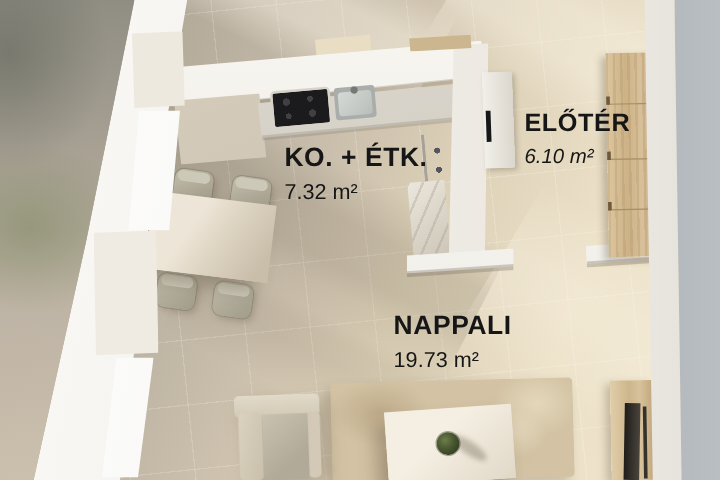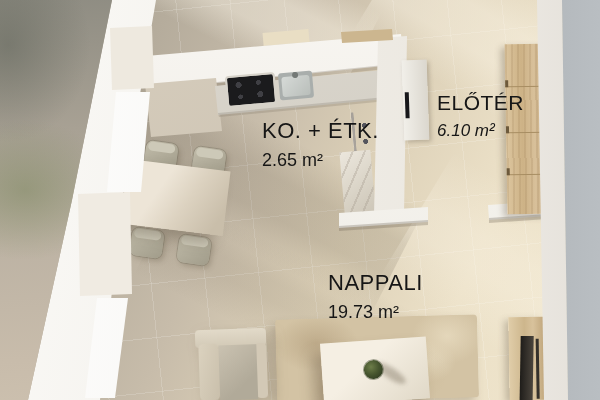--- a/index.html
+++ b/index.html
@@ -154,29 +154,29 @@
   .outdoor-left{clip-path:polygon(0 0,112px 0,72px 200px,28px 400px,0 400px);
     background:
       radial-gradient(130px 100px at 25px 190px, rgba(122,134,92,0.50), transparent 70%),
       radial-gradient(110px 130px at 8px 45px, rgba(96,100,90,0.55), transparent 75%),
       linear-gradient(175deg,#8e8c82,#a8a194 30%,#bdb3a4 55%,#c8bcab 80%,#cfc3b1);}
   .outdoor-right{clip-path:polygon(562px 0,600px 0,600px 400px,568px 400px);
     background:linear-gradient(to right,#d2d5d7 0%,#9ba0a6 18%,#80858b 38%,#989da3 62%,#adb2b6 82%,#b9bec2 100%);}
 
   
   .room-label{position:absolute;color:#161616;line-height:1;}
-  .room-label .name{font-weight:400;letter-spacing:0.5px;}
+  .room-label .name{font-weight:700;letter-spacing:0.5px;}
   .room-label .area{font-weight:400;margin-top:9px;}
-  .lbl-kitchen{left:237px;top:120px;margin-left:25px;}
+  .lbl-kitchen{left:237px;top:120px;}
   .lbl-kitchen .name{font-size:22px;}
   .lbl-kitchen .area{font-size:18px;}
   .lbl-hall{left:437px;top:92px;}
   .lbl-hall .name{font-size:21px;}
   .lbl-hall .area{font-size:17px;font-style:italic;}
-  .lbl-living{left:328px;top:272px;}
+  .lbl-living{left:328px;top:260px;}
   .lbl-living .name{font-size:22px;}
   .lbl-living .area{font-size:18px;}
 </style>
 </head>
 <body>
 
 <div class="scene">
 
   <div class="layer floor-base"></div>
   <div class="layer tile-grid"></div>
@@ -252,21 +252,21 @@
   <div class="layer window-a"></div>
   <div class="layer window-b"></div>
   <div class="layer pier-a"></div>
   <div class="layer pier-b"></div>
   <div class="layer right-wall"></div>
   <div class="layer outdoor-left"></div>
   <div class="layer outdoor-right"></div>
 
   <div class="room-label lbl-kitchen">
     <div class="name">KO. + ÉTK.</div>
-    <div class="area">2.65 m²</div>
+    <div class="area">7.32 m²</div>
   </div>
   <div class="room-label lbl-hall">
     <div class="name">ELŐTÉR</div>
     <div class="area">6.10 m²</div>
   </div>
   <div class="room-label lbl-living">
     <div class="name">NAPPALI</div>
     <div class="area">19.73 m²</div>
   </div>
 

